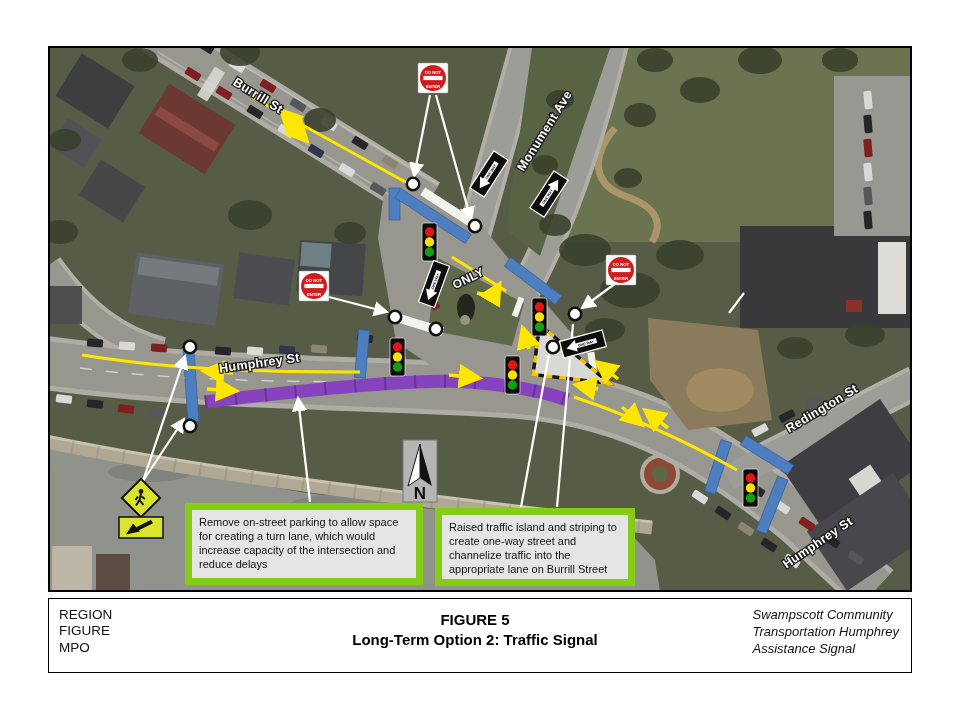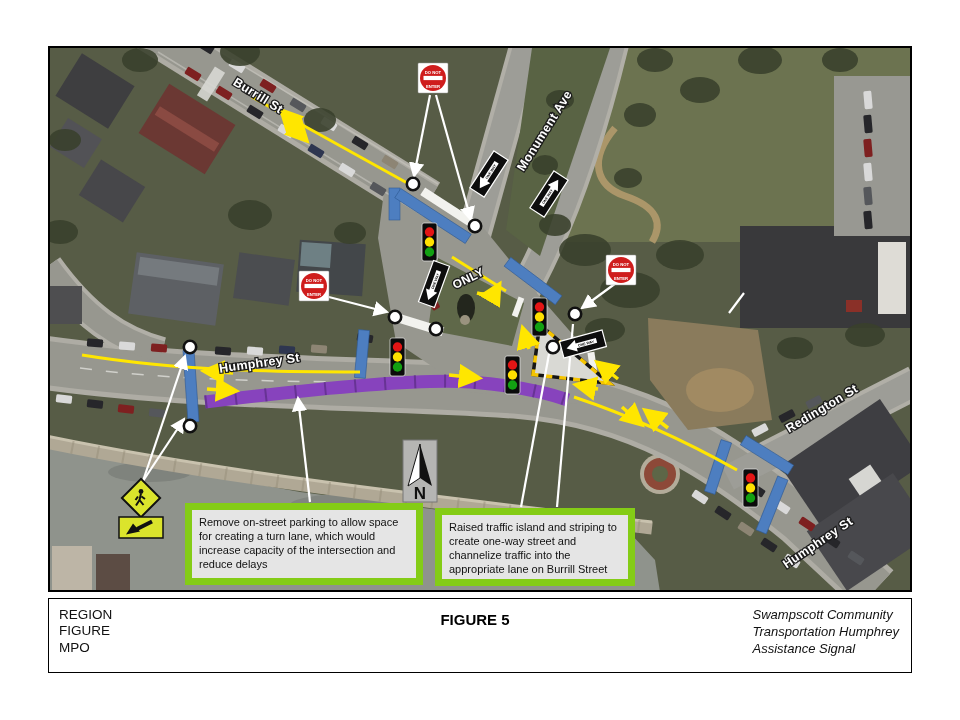--- a/index.html
+++ b/index.html
@@ -478,20 +478,21 @@
   </div>
 
   <div class="footer">
     <div class="footer-org">
       <div>REGION</div>
       <div>FIGURE</div>
       <div>MPO</div>
     </div>
     <div class="footer-center">
       <div class="fig">FIGURE 5</div>
+      <div class="ttl">Long-Term Option 2: Traffic Signal</div>
     </div>
     <div class="footer-prog">
       <div>Swampscott Community</div>
       <div>Transportation Humphrey</div>
       <div>Assistance Signal</div>
     </div>
   </div>
 </div>
 
 </body></html>

